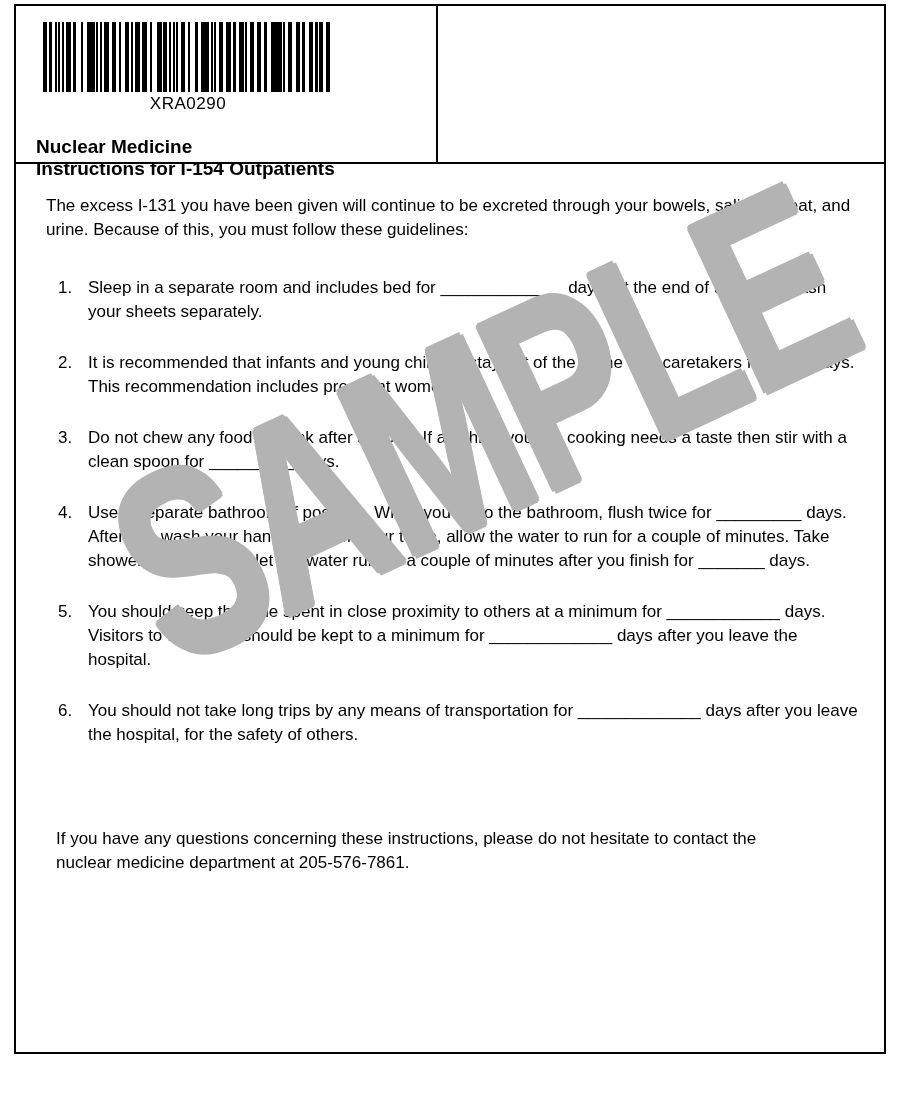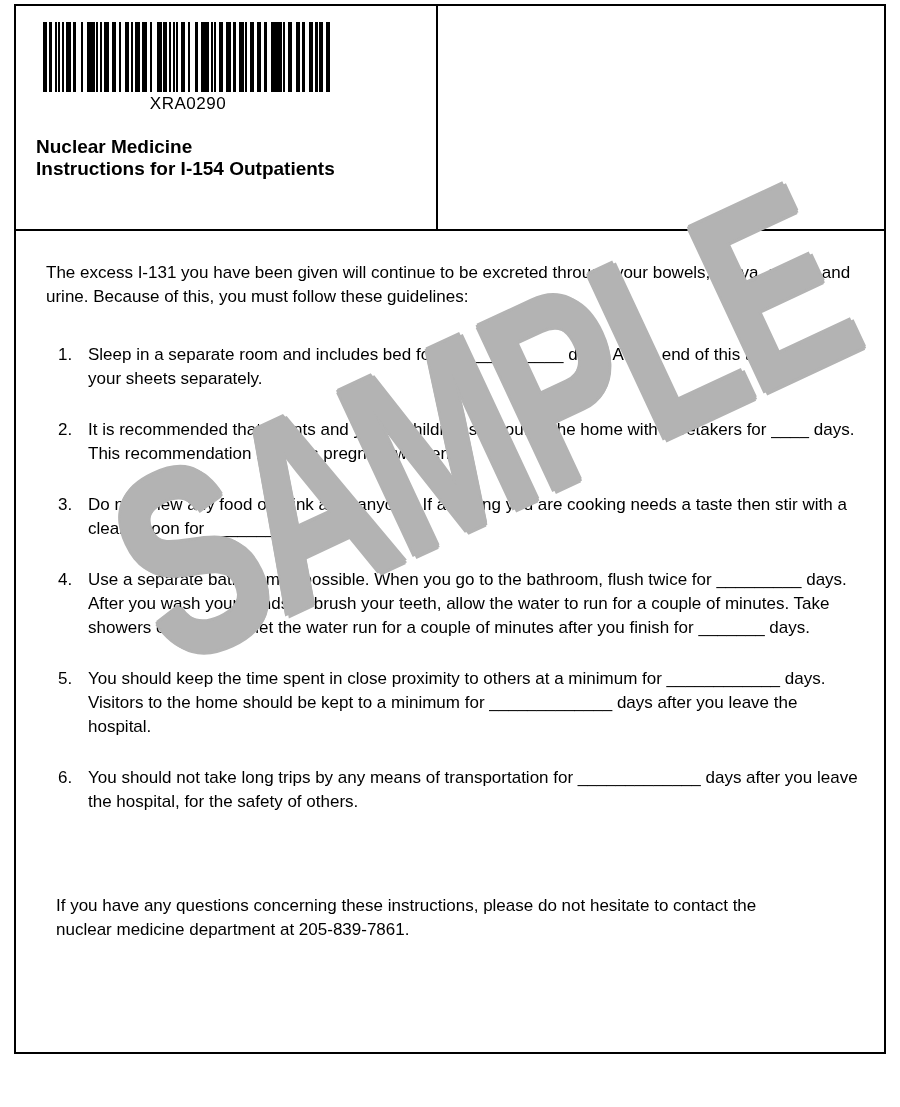--- a/index.html
+++ b/index.html
@@ -15,21 +15,21 @@
     position:absolute;
     left:14px;top:4px;
     width:872px;height:1050px;
     border:2px solid #000;
     box-sizing:border-box;
     background:#fff;
   }
   
   .header{
     display:flex;
-    height:225px;
+    height:158px;
     border-bottom:2px solid #000;
     box-sizing:border-box;
   }
   .header-left{
     width:422px;
     border-right:2px solid #000;
     box-sizing:border-box;
     padding:16px 0 0 27px;
   }
   .header-right{flex:1;}
@@ -141,21 +141,21 @@
         <div class="instr-item">
           <div class="instr-num">5.</div>
           <div class="instr-text">You should keep the time spent in close proximity to others at a minimum for ____________ days. Visitors to the home should be kept to a minimum for _____________ days after you leave the hospital.</div>
         </div>
         <div class="instr-item">
           <div class="instr-num">6.</div>
           <div class="instr-text">You should not take long trips by any means of transportation for _____________ days after you leave the hospital, for the safety of others.</div>
         </div>
       </div>
 
-      <p class="closing">If you have any questions concerning these instructions, please do not hesitate to contact the nuclear medicine department at 205-839-7861.</p>
+      <p class="closing">If you have any questions concerning these instructions, please do not hesitate to contact the nuclear medicine department at 205-576-7861.</p>
     </div>
 
   </div>
 
   <div class="watermark" style="color: rgb(179, 179, 179);">SAMPLE</div>
 
 
 </div>
 
 </body></html>

